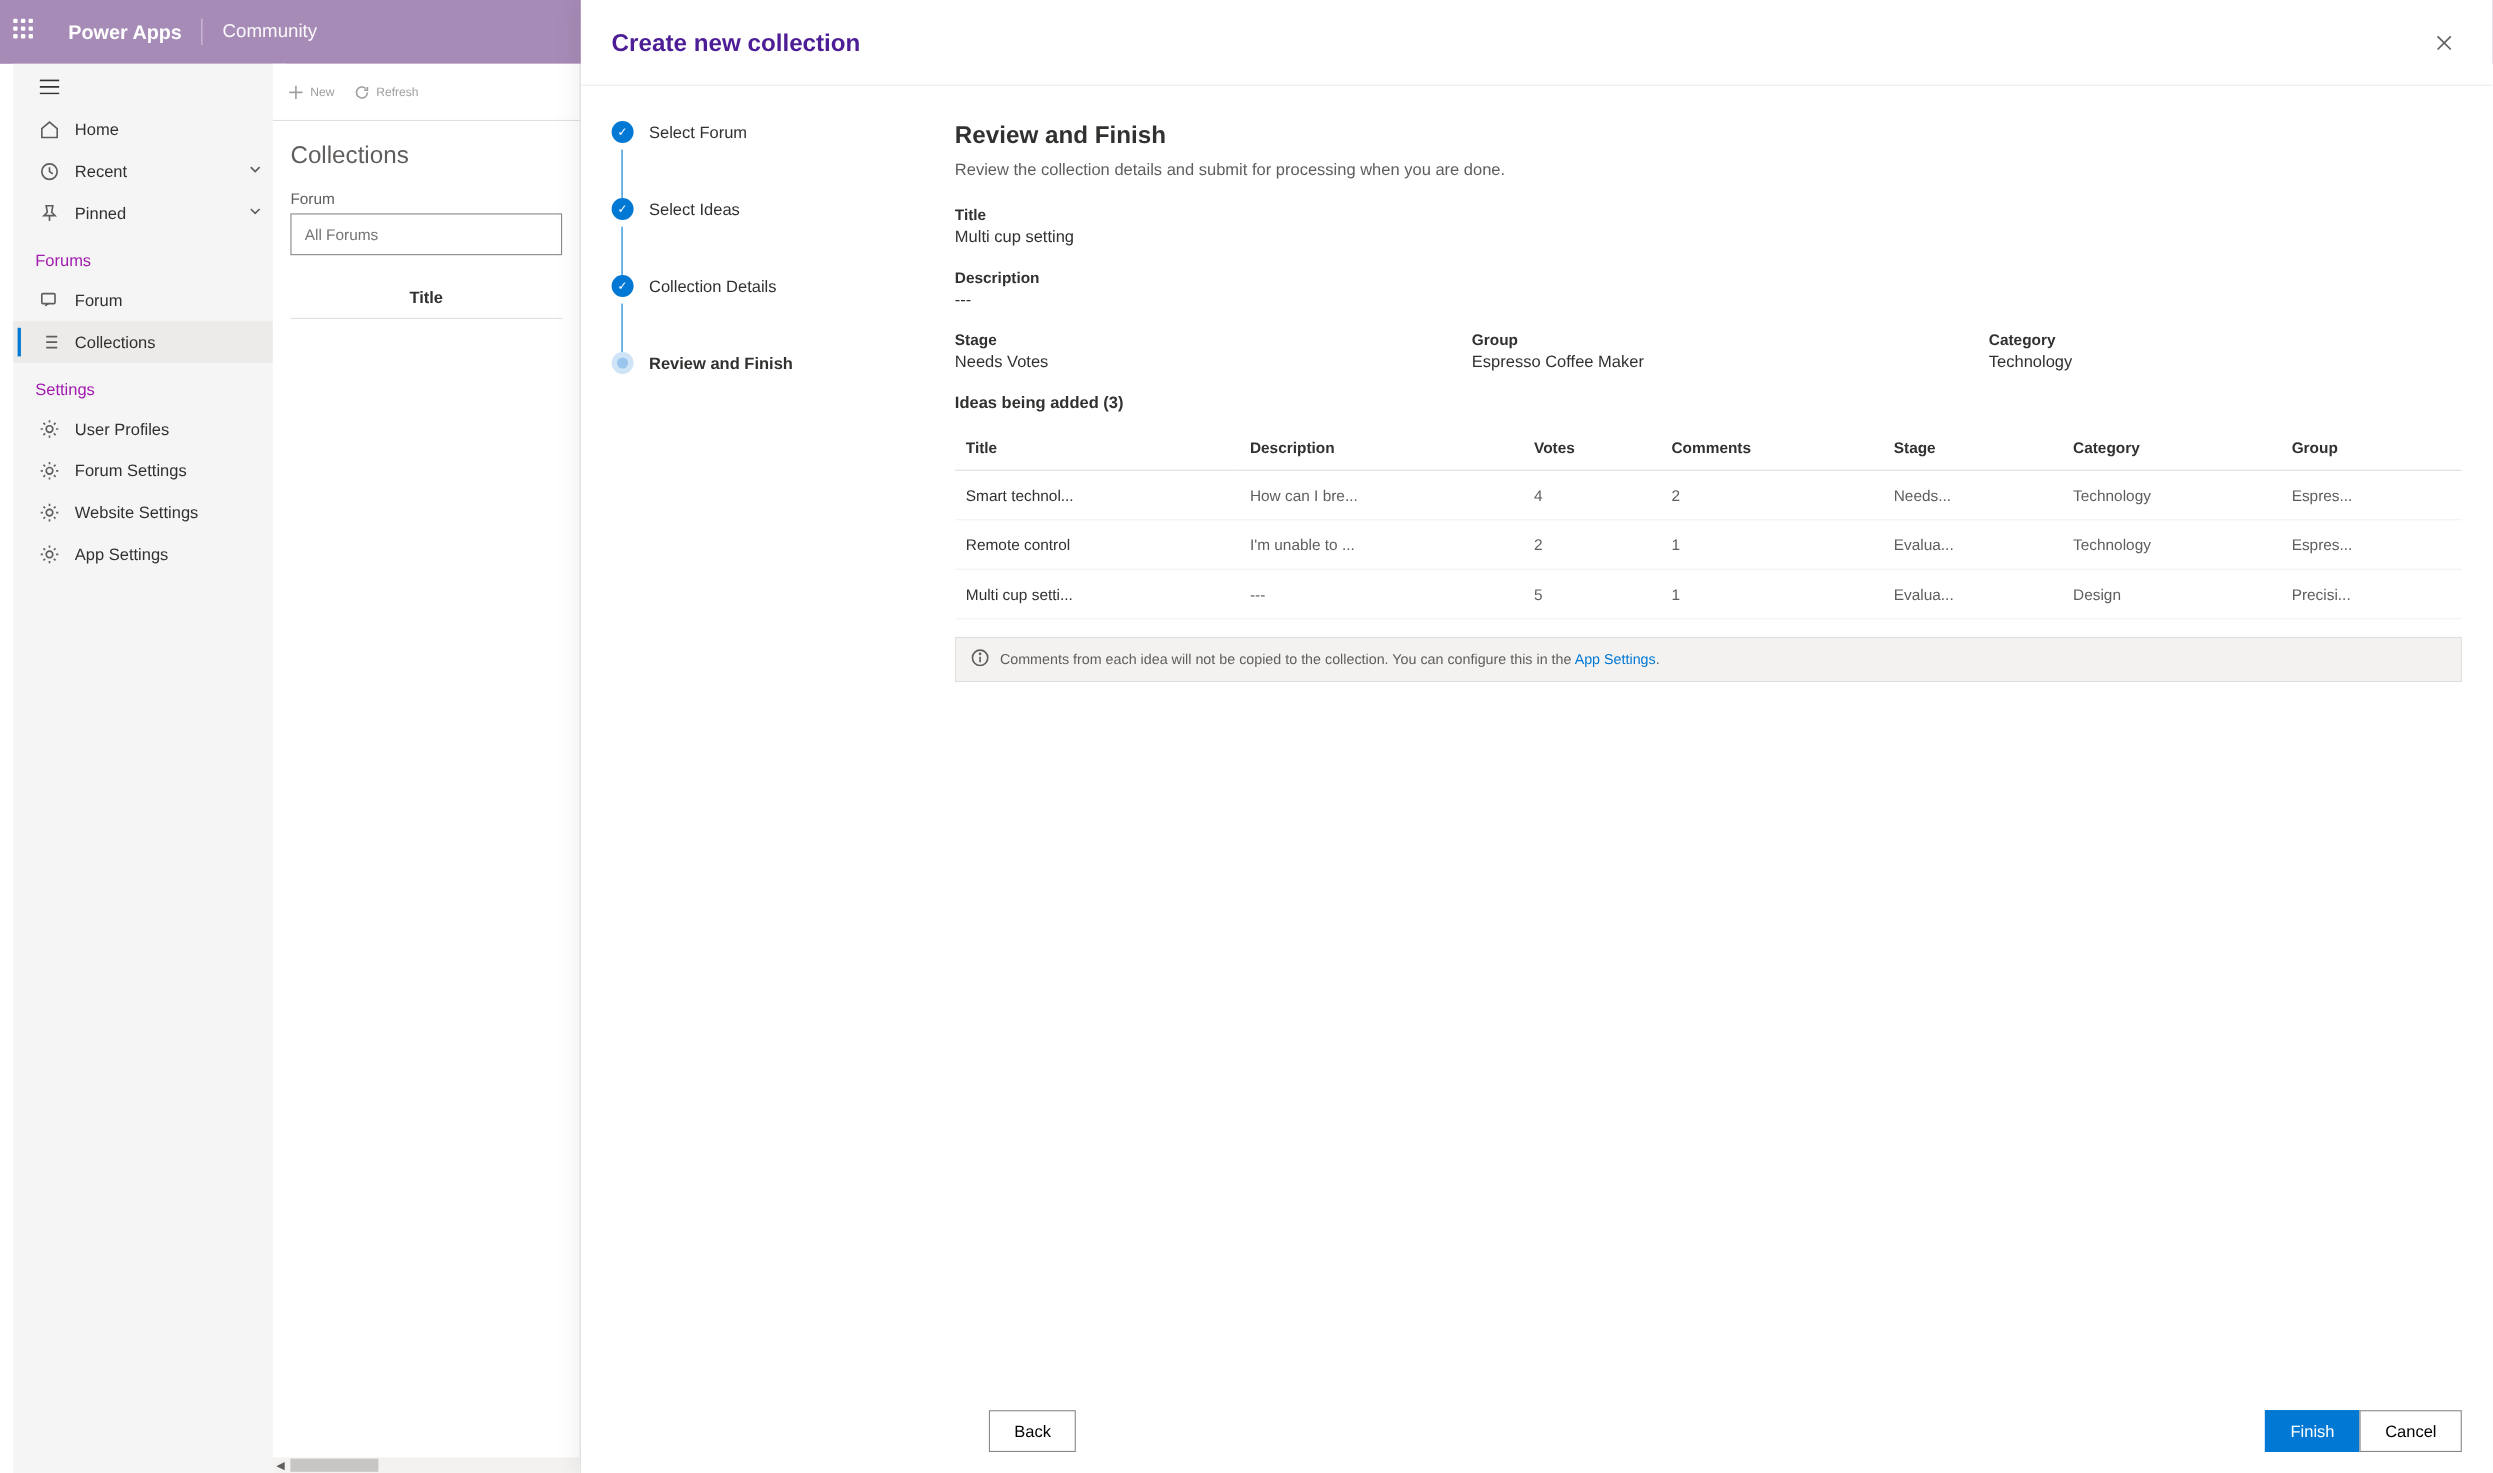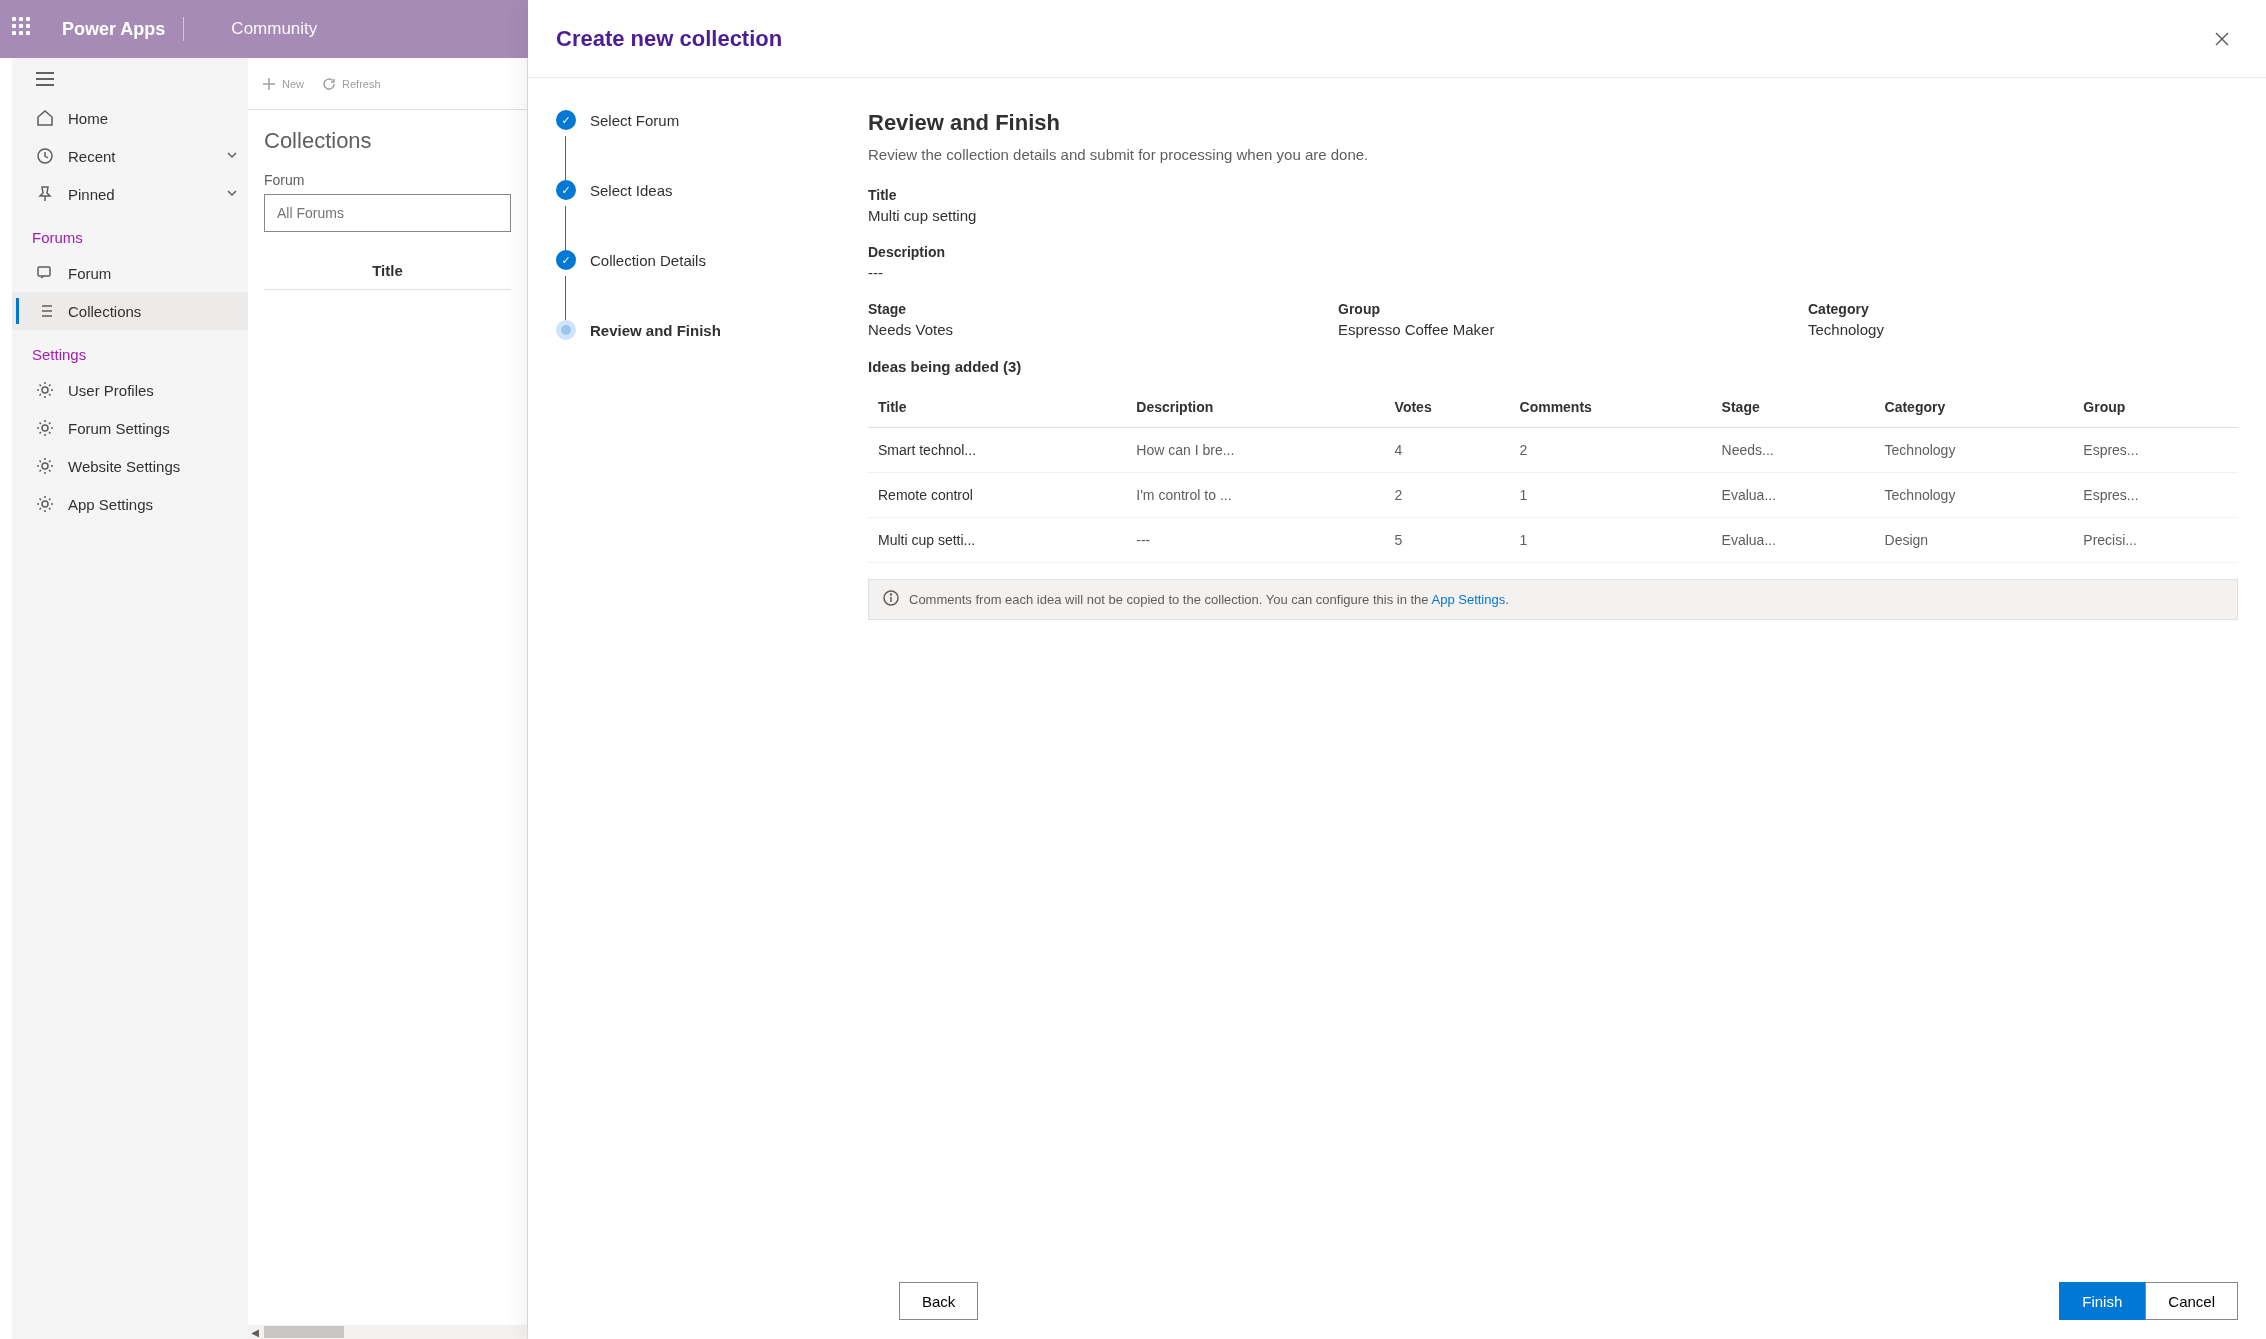--- a/index.html
+++ b/index.html
@@ -31,21 +31,21 @@
       gap: 3px;
       margin-right: 26px;
       cursor: pointer;
     }
     .waffle-icon span {
       background: #fff;
       border-radius: 1px;
     }
     .app-header-title { font-weight: 600; font-size: 18px; }
     .header-divider { width: 1px; height: 24px; background: rgba(255,255,255,0.5); margin: 0 18px; }
-    .header-community { font-size: 17px; font-weight: 400; opacity: 0.95; margin-left: 29px; }
+    .header-community { font-size: 17px; font-weight: 400; opacity: 0.95; }
 
     
     .left-rail {
       position: absolute;
       top: 58px; left: 12px;
       width: 248px;
       bottom: 0;
       background: #f5f5f5;
       border-right: 1px solid #e1dfdd;
     }
@@ -498,21 +498,21 @@
               <td>Smart technol...</td>
               <td>How can I bre...</td>
               <td>4</td>
               <td>2</td>
               <td>Needs...</td>
               <td>Technology</td>
               <td>Espres...</td>
             </tr>
             <tr>
               <td>Remote control</td>
-              <td>I'm control to ...</td>
+              <td>I'm unable to ...</td>
               <td>2</td>
               <td>1</td>
               <td>Evalua...</td>
               <td>Technology</td>
               <td>Espres...</td>
             </tr>
             <tr>
               <td>Multi cup setti...</td>
               <td>---</td>
               <td>5</td>

